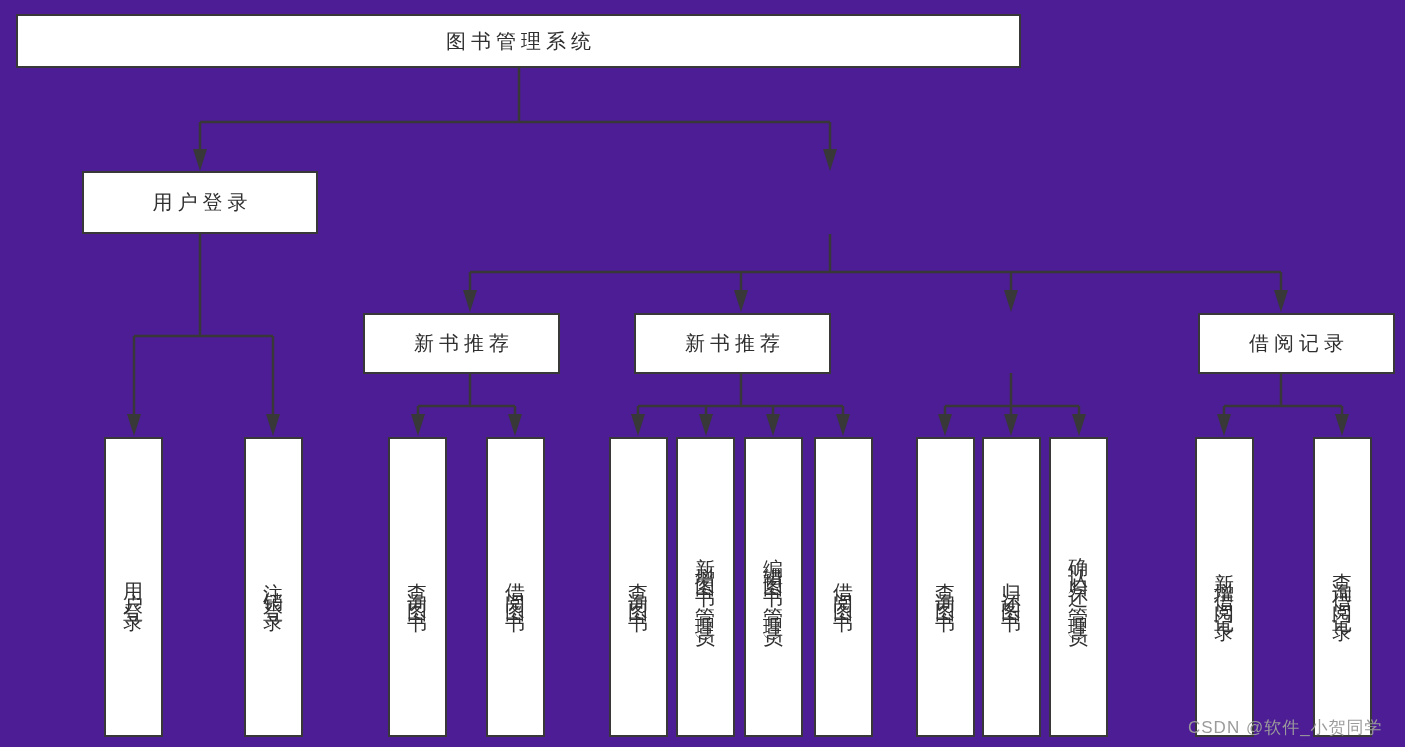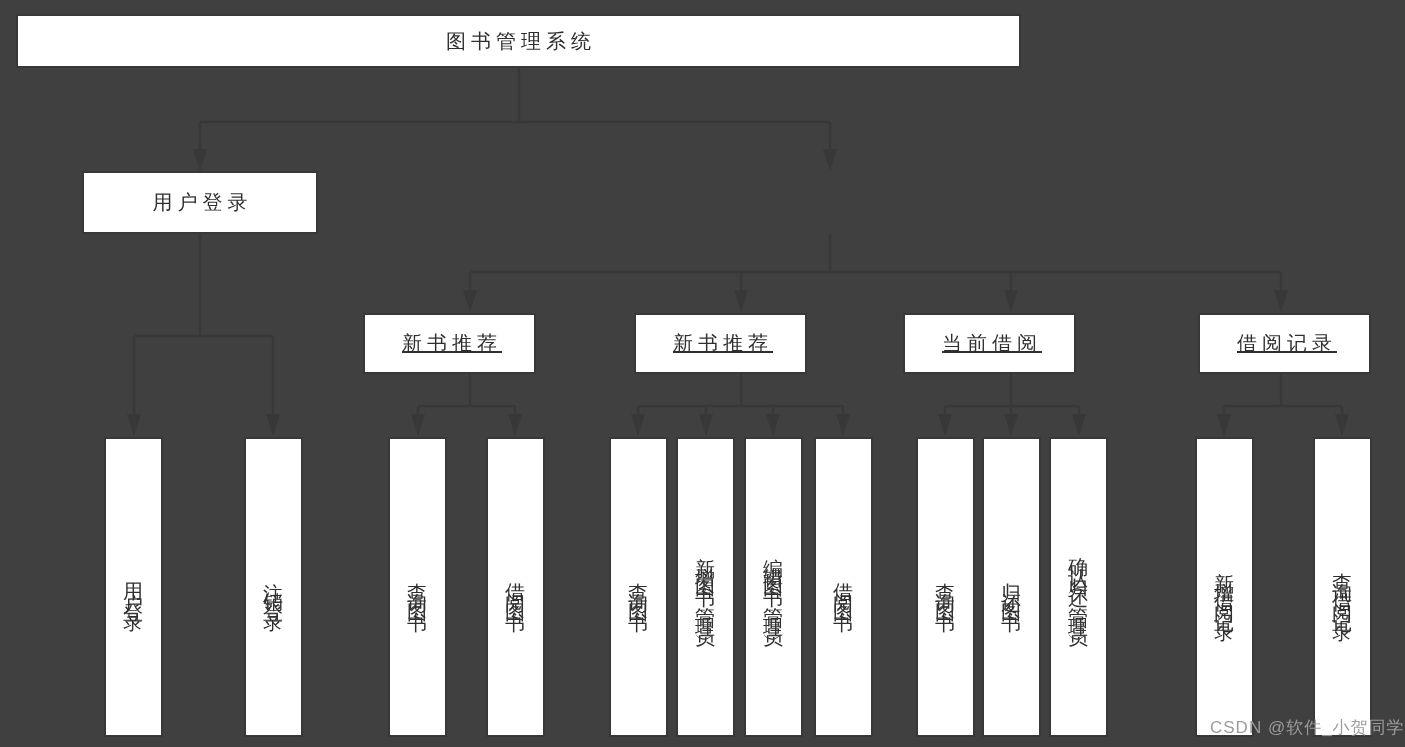--- a/index.html
+++ b/index.html
@@ -1,17 +1,17 @@
 <!DOCTYPE html>
 <html><head>
 <meta charset="utf-8">
 <style>
   html,body{margin:0;padding:0;background:#ffffff;}
   body{font-family:"Liberation Sans","DejaVu Sans",sans-serif;}
-  #stage{position:relative;width:1405px;height:747px;background:#404040;overflow:hidden;}
+  #stage{position:relative;width:1405px;height:747px;background:#4c1d95;overflow:hidden;}
   #connectors{position:absolute;left:0;top:0;z-index:1;}
   .box{
     position:absolute;
     background:#ffffff;
     border:2.5px solid #383838;
     box-sizing:border-box;
     display:flex;
     align-items:center;
     justify-content:center;
     z-index:2;
@@ -19,41 +19,40 @@
   }
   .hlabel{
     font-size:20px;
     letter-spacing:5px;
     text-indent:5px; 
     white-space:nowrap;
     color:#2f2f2f;
   }
   .root{left:16px;top:14px;width:1005px;height:54px;border-width:2px;}
   .lvl2{top:171px;width:236px;height:63px;}
-  .lvl3{top:313px;width:173px;height:61px;text-decoration:underline;}
+  .lvl3{top:313px;width:197px;height:61px;}
   .leaf{top:437px;width:59px;height:300px;}
   .vtext{
     writing-mode:vertical-rl;
     text-orientation:mixed;
     font-size:20px;
     letter-spacing:10px;
     white-space:nowrap;
     color:#2f2f2f;
     line-height:1;
   }
   .watermark{
     position:absolute;
     left:1188px;
     top:716px;
     z-index:3;
     font-size:17px;
     letter-spacing:1px;
     color:#9b9b9b;
     white-space:nowrap;
-    margin-left:22px;
   }
 </style>
 </head>
 <body>
 
 <div id="stage">
 
   <svg id="connectors" width="1405" height="747" viewBox="0 0 1405 747">
     <path d="M519,68 V122 M200,122 H830 M200,122 V152 M830,122 V152
              M200,234 V336 M134,336 H273 M134,336 V416 M273,336 V416
@@ -80,23 +79,20 @@
 
   <div class="box lvl2" style="left:82px">
     <span class="hlabel">用户登录</span>
   </div>
 
   <div class="box lvl3" style="left:363px">
     <span class="hlabel">新书推荐</span>
   </div>
   <div class="box lvl3" style="left:634px">
     <span class="hlabel">新书推荐</span>
-  </div>
-  <div class="box lvl3" style="left:903px">
-    <span class="hlabel">当前借阅</span>
   </div>
   <div class="box lvl3" style="left:1198px">
     <span class="hlabel">借阅记录</span>
   </div>
 
   <div class="box leaf" style="left:104px">
     <span class="vtext">用户登录</span>
   </div>
   <div class="box leaf" style="left:244px">
     <span class="vtext">注销登录</span>

